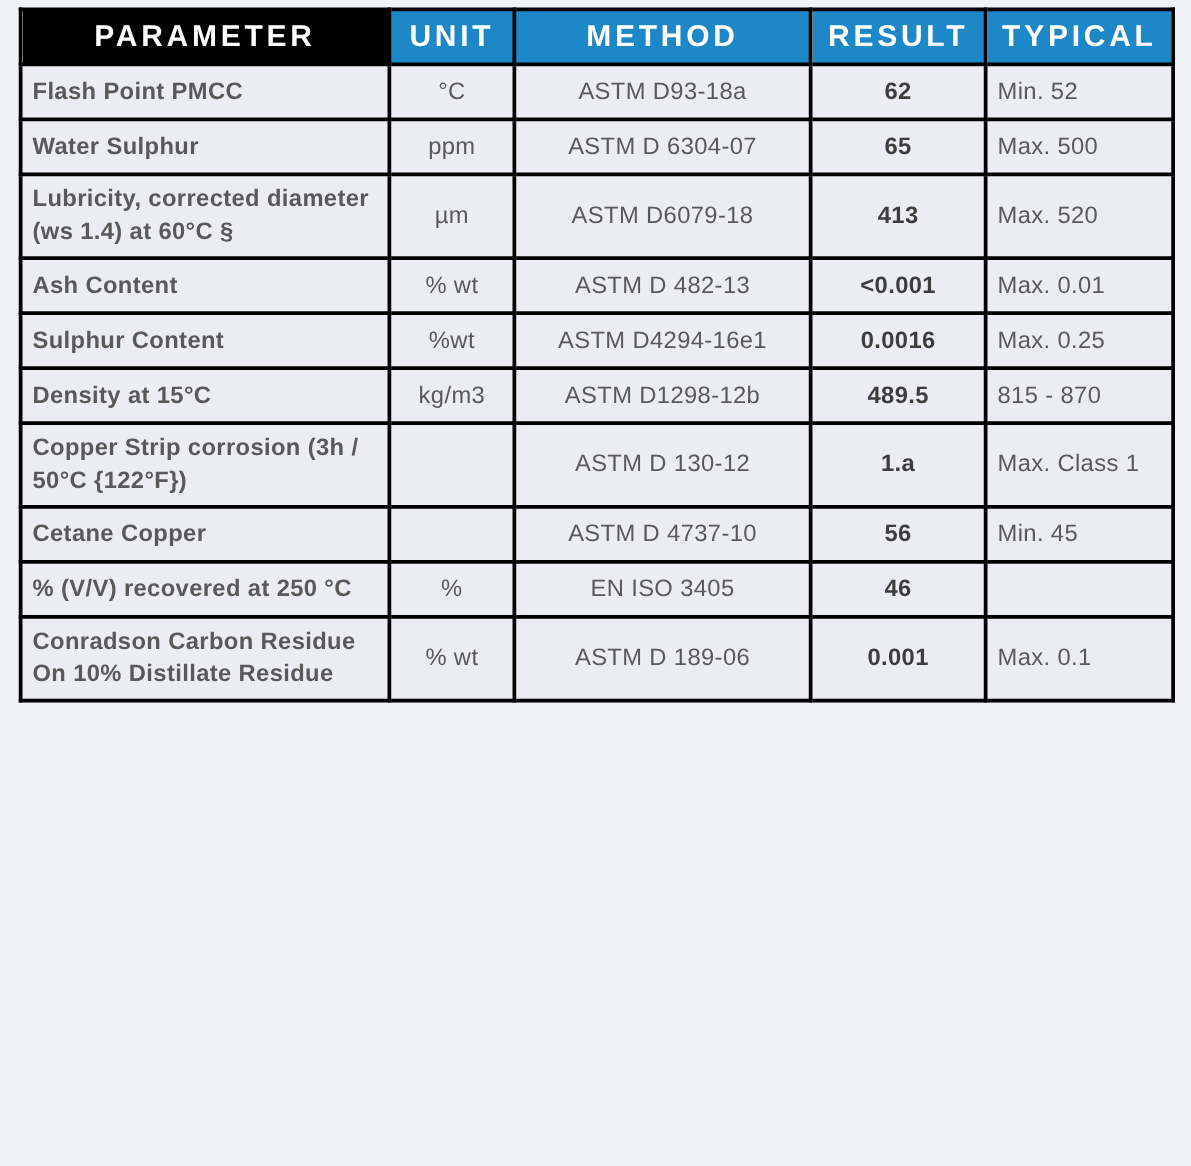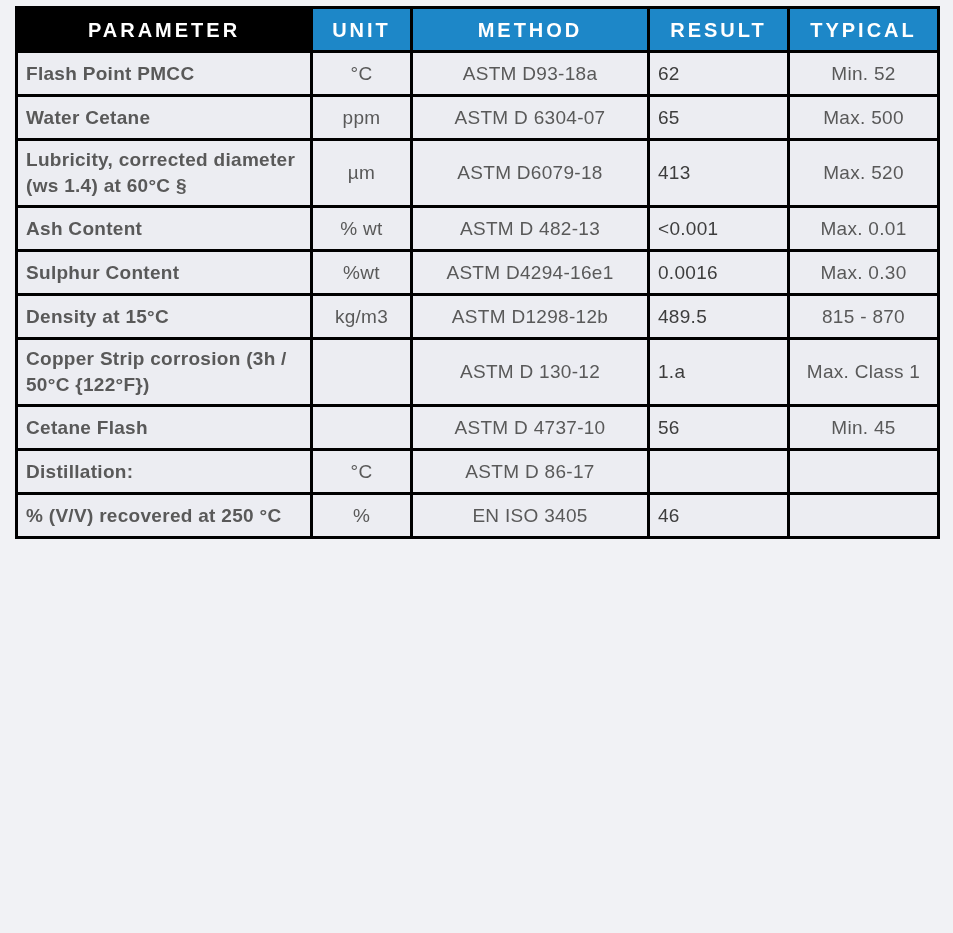--- a/index.html
+++ b/index.html
@@ -34,45 +34,45 @@
     padding:6px 8px;
     color:var(--text);
     letter-spacing:0.3px;
     overflow:hidden;
   }
   .spec-table th{
     height:44px;
     background:var(--header-bg);
     color:var(--header-text);
     font-weight:bold;
-    font-size:20px;
+    font-size:24px;
     letter-spacing:3px;
     text-align:center;
     padding:2px 4px;
   }
   .spec-table th.col-parameter{
     background:var(--header-param-bg);
   }
   .spec-table td{
     height:44px;
     background:var(--cell-bg);
   }
   td.col-parameter{
     text-align:left;
     font-weight:bold;
     margin-left:36px;
   }
   td.col-unit{text-align:center;}
   td.col-method{text-align:center;}
   td.col-result{
-    text-align:left;
-    font-weight:normal;
+    text-align:center;
+    font-weight:bold;
     color:var(--result-text);
   }
-  td.col-typical{text-align:center;}
+  td.col-typical{text-align:left;}
   col.c-parameter{width:295px;}
   col.c-unit{width:100px;}
   col.c-method{width:237px;}
   col.c-result{width:140px;}
   col.c-typical{width:150px;}
 </style>
 </head>
 <body>
 
 <table class="spec-table">
@@ -94,21 +94,21 @@
   </thead>
   <tbody>
       <tr>
         <td class="col-parameter">Flash Point PMCC</td>
         <td class="col-unit">°C</td>
         <td class="col-method">ASTM D93-18a</td>
         <td class="col-result">62</td>
         <td class="col-typical">Min. 52</td>
       </tr>
       <tr>
-        <td class="col-parameter">Water Cetane</td>
+        <td class="col-parameter">Water Sulphur</td>
         <td class="col-unit">ppm</td>
         <td class="col-method">ASTM D 6304-07</td>
         <td class="col-result">65</td>
         <td class="col-typical">Max. 500</td>
       </tr>
       <tr>
         <td class="col-parameter">Lubricity, corrected diameter (ws 1.4) at 60°C §</td>
         <td class="col-unit">µm</td>
         <td class="col-method">ASTM D6079-18</td>
         <td class="col-result">413</td>
@@ -119,51 +119,51 @@
         <td class="col-unit">% wt</td>
         <td class="col-method">ASTM D 482-13</td>
         <td class="col-result">&lt;0.001</td>
         <td class="col-typical">Max. 0.01</td>
       </tr>
       <tr>
         <td class="col-parameter">Sulphur Content</td>
         <td class="col-unit">%wt</td>
         <td class="col-method">ASTM D4294-16e1</td>
         <td class="col-result">0.0016</td>
-        <td class="col-typical">Max. 0.30</td>
+        <td class="col-typical">Max. 0.25</td>
       </tr>
       <tr>
         <td class="col-parameter">Density at 15°C</td>
         <td class="col-unit">kg/m3</td>
         <td class="col-method">ASTM D1298-12b</td>
         <td class="col-result">489.5</td>
         <td class="col-typical">815 - 870</td>
       </tr>
       <tr>
         <td class="col-parameter">Copper Strip corrosion (3h / 50°C {122°F})</td>
         <td class="col-unit"></td>
         <td class="col-method">ASTM D 130-12</td>
         <td class="col-result">1.a</td>
         <td class="col-typical">Max. Class 1</td>
       </tr>
       <tr>
-        <td class="col-parameter">Cetane Flash</td>
+        <td class="col-parameter">Cetane Copper</td>
         <td class="col-unit"></td>
         <td class="col-method">ASTM D 4737-10</td>
         <td class="col-result">56</td>
         <td class="col-typical">Min. 45</td>
-      </tr>
-      <tr>
-        <td class="col-parameter">Distillation:</td>
-        <td class="col-unit">°C</td>
-        <td class="col-method">ASTM D 86-17</td>
-        <td class="col-result"></td>
-        <td class="col-typical"></td>
       </tr>
       <tr>
         <td class="col-parameter">% (V/V) recovered at 250 °C</td>
         <td class="col-unit">%</td>
         <td class="col-method">EN ISO 3405</td>
         <td class="col-result">46</td>
         <td class="col-typical"></td>
       </tr>
+      <tr>
+        <td class="col-parameter">Conradson Carbon Residue On 10% Distillate Residue</td>
+        <td class="col-unit">% wt</td>
+        <td class="col-method">ASTM D 189-06</td>
+        <td class="col-result">0.001</td>
+        <td class="col-typical">Max. 0.1</td>
+      </tr>
     </tbody>
 </table>
 
 </body></html>

